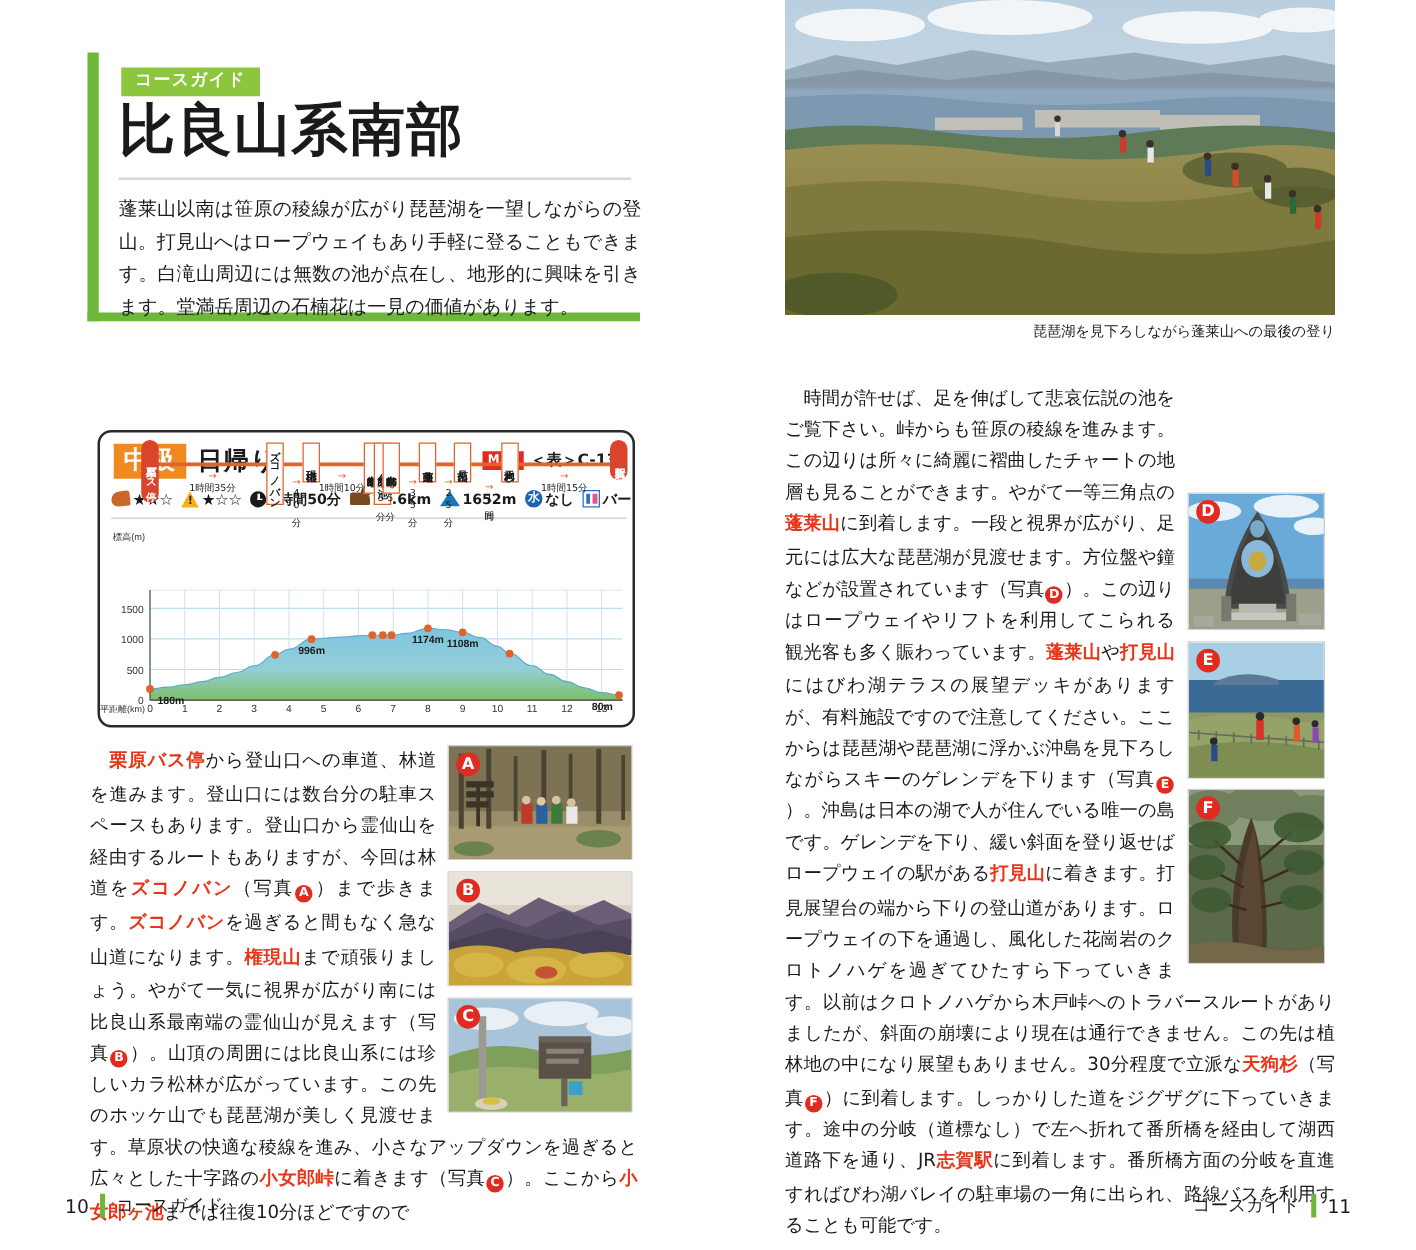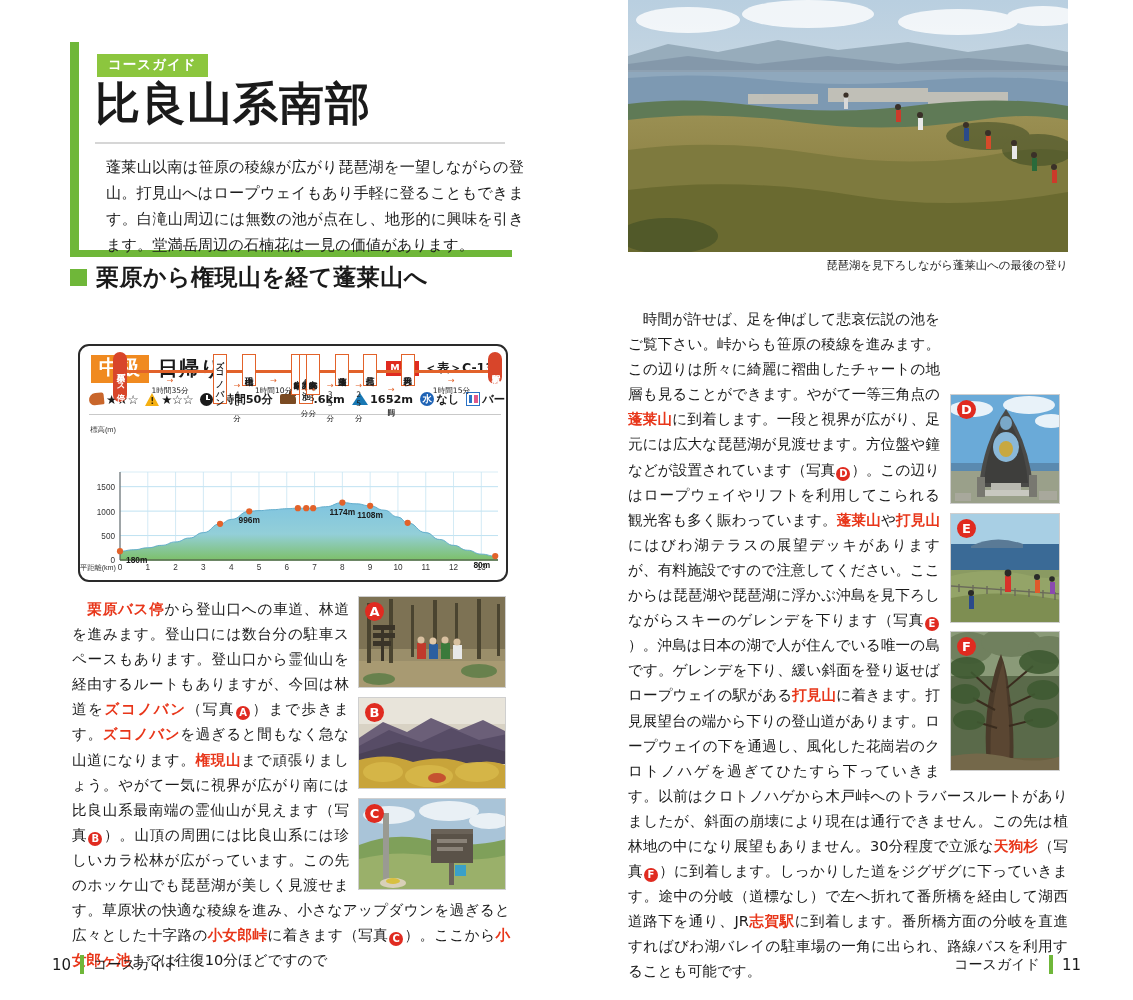--- a/index.html
+++ b/index.html
@@ -31,21 +31,21 @@
   .intro-title {
     position:absolute; left:16px; top:38px;
     font-size:45px; font-weight:bold; color:#1a1a1a;
     letter-spacing:1px; line-height:1.05;
   }
   .intro-rule {
     position:absolute; left:16px; top:100px; width:410px; height:2px; background:#d6d6d6;
   }
   .intro-body {
     position:absolute; left:16px; top:112px; width:418px;
-    font-size:15.2px; line-height:1.72; color:#1c1c1c; text-align:justify;margin-left:11px;
+    font-size:15.2px; line-height:1.72; color:#1c1c1c; text-align:justify;
   }
 
   
   .sec-head {
     position:absolute; left:70px; top:262px; width:440px;
     display:flex; align-items:center; gap:9px;
   }
   .sec-square { width:17px; height:17px; background:#6fb739; flex:none; }
   .sec-title { font-size:23px; font-weight:bold; color:#1a1a1a; letter-spacing:0.5px; }
   .sec-sub {
@@ -120,21 +120,21 @@
 
   
   .chart-area { position:absolute; left:0; top:70px; width:430px; height:166px; }
   .chart-svg { display:block; }
 
   
   .lbody {
     position:absolute; left:72px; top:596px; width:438px;
     font-size:14.6px; line-height:1.72; color:#1a1a1a; text-align:justify;
   }
-  .hl { color:#e8361a; font-weight:bold; }
+  .hl { color:#e8361a; font-weight:bold;font-family:Liberation Mono, monospace; }
   .photomark {
     display:inline-block; width:14px; height:14px; border-radius:50%;
     background:#e02b20; color:#fff; font-size:10px; font-weight:bold;
     text-align:center; line-height:14px; vertical-align:-2px; margin:0 1px;
   }
 
   
   .lphoto { width:148px; height:92px; border:1px solid #cfcfcf; position:relative; overflow:hidden; }
   .ph-label {
     position:absolute; left:6px; top:5px; width:19px; height:19px; border-radius:50%;
@@ -167,24 +167,20 @@
 
   <div id="left-page">
 
     <div class="intro-box">
       <div class="intro-tag">コースガイド</div>
       <div class="intro-title">比良山系南部</div>
       <div class="intro-rule"></div>
       <div class="intro-body">蓬莱山以南は笹原の稜線が広がり琵琶湖を一望しながらの登山。打見山へはロープウェイもあり手軽に登ることもできます。白滝山周辺には無数の池が点在し、地形的に興味を引きます。堂満岳周辺の石楠花は一見の価値があります。</div>
     </div>
 
-    <div class="sec-head">
-      <span class="sec-square"></span>
-      <span class="sec-title">栗原から権現山を経て蓬莱山へ</span>
-    </div>
 
     <div class="course-card">
       <div class="card-top">
         <span class="badge-level">中級</span>
         <span class="badge-type">日帰り</span>
         <span class="map-wrap">
           <span class="map-badge">MAP</span>
           <span class="map-code">＜表＞C-13</span>
         </span>
       </div>

